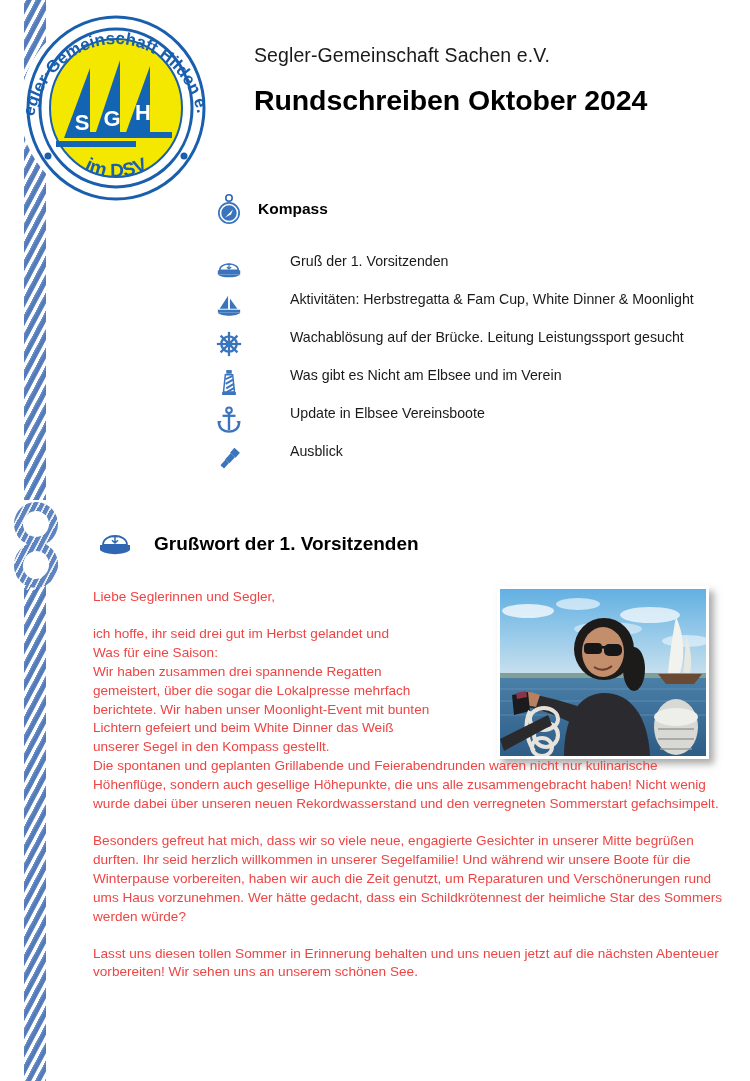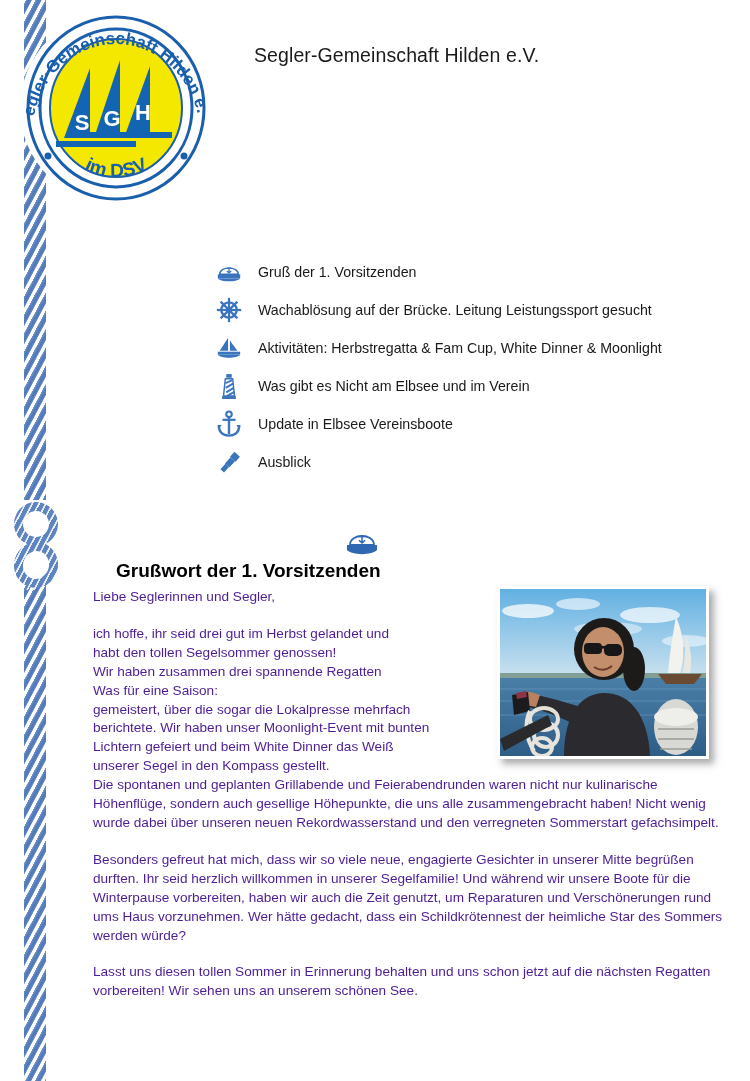--- a/index.html
+++ b/index.html
@@ -135,22 +135,22 @@
   }
 
   .toc {
     position: absolute;
     left: 214px;
     top: 253px;
     width: 530px;
   }
   .toc-row {
     display: flex;
-    align-items: center;
     height: 38px;
+    gap: 32px;
   }
   .toc-row .ic {
     width: 30px;
     height: 30px;
     flex: 0 0 auto;
     display: flex;
     align-items: center;
     justify-content: center;
   }
   .toc-row .lbl {
@@ -159,40 +159,39 @@
     color: #1a1a1a;
     white-space: nowrap;
   }
 
   
   .sec {
     position: absolute;
     left: 96px;
     top: 528px;
     display: flex;
-    align-items: flex-end;
-    flex-direction: column;
+    align-items: center;
   }
   .sec .ic { width: 38px; height: 32px; flex: 0 0 auto; }
   .sec .lbl {
     margin-left: 20px;
     font-size: 19px;
     font-weight: bold;
     color: #000;
   }
 
   
   .body-text {
     position: absolute;
     left: 93px;
     top: 588px;
     width: 633px;
     font-size: 13.6px;
     line-height: 18.9px;
-    color: #4c1d95;
+    color: #ef4444;
   }
   .body-text p { margin: 0; }
   .body-text .gap { height: 18px; }
   .body-text .narrow { width: 400px; }
 
   
   .photo {
     position: absolute;
     left: 497px;
     top: 586px;
@@ -253,64 +252,76 @@
       <text font-family="'Liberation Sans',sans-serif" font-size="19" font-weight="bold" fill="#1a5fae">
         <textPath href="#arcBot" startOffset="50%" text-anchor="middle">im DSV</textPath>
       </text>
 
       <circle cx="36" cy="148" r="3.5" fill="#1a5fae"></circle>
       <circle cx="172" cy="148" r="3.5" fill="#1a5fae"></circle>
     </svg>
   </div>
 
   <div class="hdr">
-    <div class="hdr-club">Segler-Gemeinschaft Hilden e.V.</div>
-  </div>
-
+    <div class="hdr-club">Segler-Gemeinschaft Sachen e.V.</div>
+    <div class="hdr-title">Rundschreiben Oktober 2024</div>
+  </div>
+
+  <div class="kompass-head">
+    <span class="ic">
+      <svg viewBox="0 0 30 34" width="30" height="34" aria-hidden="true">
+        <circle cx="15" cy="6" r="3.2" fill="none" stroke="#2f67b2" stroke-width="1.6"></circle>
+        <circle cx="15" cy="21" r="11" fill="#3a74bd"></circle>
+        <circle cx="15" cy="21" r="8.5" fill="none" stroke="#ffffff" stroke-width="1.6"></circle>
+        <path d="M 11.5,25 L 19,17.5 L 17,22.5 L 11,25.5 Z" fill="#ffffff"></path>
+      </svg>
+    </span>
+    <span class="lbl">Kompass</span>
+  </div>
 
   <div class="toc">
 
     <div class="toc-row">
       <span class="ic">
         <svg viewBox="0 0 30 24" width="28" height="23" aria-hidden="true">
           <path d="M 5,14 C 5,5 25,5 25,14 Z" fill="#ffffff" stroke="#3a74bd" stroke-width="1.6"></path>
           <rect x="3" y="14" width="24" height="4.4" fill="#3a74bd"></rect>
           <path d="M 3,18.4 C 7,22.5 23,22.5 27,18.4 Z" fill="#3a74bd"></path>
           <path d="M 15,7.5 L 15,12 M 12.6,10.4 L 15,12.4 L 17.4,10.4 M 13,7.5 L 17,7.5" stroke="#3a74bd" stroke-width="1.3" fill="none"></path>
         </svg>
       </span>
       <span class="lbl">Gruß der 1. Vorsitzenden</span>
+    </div>
+
+    <div class="toc-row">
+      <span class="ic">
+        <svg viewBox="0 0 30 28" width="28" height="26" aria-hidden="true">
+          <path d="M 14,3 L 14,17 L 5,17 Z" fill="#3a74bd"></path>
+          <path d="M 16,6 L 16,17 L 24,17 Z" fill="#3a74bd"></path>
+          <rect x="3" y="18" width="24" height="3.2" fill="#3a74bd"></rect>
+          <path d="M 3,21.2 L 27,21.2 C 24,25.5 6,25.5 3,21.2 Z" fill="#3a74bd"></path>
+        </svg>
+      </span>
+      <span class="lbl">Aktivitäten: Herbstregatta &amp; Fam Cup, White Dinner &amp; Moonlight</span>
     </div>
 
     <div class="toc-row">
       <span class="ic">
         <svg viewBox="0 0 30 30" width="28" height="28" aria-hidden="true">
           <g stroke="#3a74bd" stroke-width="2.4">
             <line x1="15" y1="2" x2="15" y2="28"></line>
             <line x1="2" y1="15" x2="28" y2="15"></line>
             <line x1="6" y1="6" x2="24" y2="24"></line>
             <line x1="24" y1="6" x2="6" y2="24"></line>
           </g>
           <circle cx="15" cy="15" r="8.2" fill="none" stroke="#3a74bd" stroke-width="2.6"></circle>
           <circle cx="15" cy="15" r="3.4" fill="#3a74bd"></circle>
         </svg>
       </span>
       <span class="lbl">Wachablösung auf der Brücke. Leitung Leistungssport gesucht</span>
-    </div>
-
-    <div class="toc-row">
-      <span class="ic">
-        <svg viewBox="0 0 30 28" width="28" height="26" aria-hidden="true">
-          <path d="M 14,3 L 14,17 L 5,17 Z" fill="#3a74bd"></path>
-          <path d="M 16,6 L 16,17 L 24,17 Z" fill="#3a74bd"></path>
-          <rect x="3" y="18" width="24" height="3.2" fill="#3a74bd"></rect>
-          <path d="M 3,21.2 L 27,21.2 C 24,25.5 6,25.5 3,21.2 Z" fill="#3a74bd"></path>
-        </svg>
-      </span>
-      <span class="lbl">Aktivitäten: Herbstregatta &amp; Fam Cup, White Dinner &amp; Moonlight</span>
     </div>
 
     <div class="toc-row">
       <span class="ic">
         <svg viewBox="0 0 24 32" width="22" height="30" aria-hidden="true">
           <path d="M 9,3 L 15,3 L 15,7 L 9,7 Z" fill="#3a74bd"></path>
           <path d="M 8,8 L 16,8 L 18,27 L 6,27 Z" fill="#ffffff" stroke="#3a74bd" stroke-width="1.6"></path>
           <g stroke="#3a74bd" stroke-width="2.1">
             <line x1="8" y1="13" x2="15.6" y2="9.5"></line>
             <line x1="8.4" y1="18" x2="16.4" y2="13.5"></line>
@@ -435,28 +446,27 @@
         <line x1="158" y1="150" x2="194" y2="150"></line>
         <line x1="160" y1="160" x2="192" y2="160"></line>
       </g>
     </svg>
   </div>
 
   <div class="body-text">
     <p class="narrow">Liebe Seglerinnen und Segler,</p>
     <div class="gap"></div>
     <p class="narrow">ich hoffe, ihr seid drei gut im Herbst gelandet und</p>
-    <p class="narrow">habt den tollen Segelsommer genossen!</p>
+    <p class="narrow">Was für eine Saison:</p>
     <p class="narrow">Wir haben zusammen drei spannende Regatten</p>
-    <p class="narrow">Was für eine Saison:</p>
     <p class="narrow">gemeistert, über die sogar die Lokalpresse mehrfach</p>
     <p class="narrow">berichtete. Wir haben unser Moonlight-Event mit bunten</p>
     <p class="narrow">Lichtern gefeiert und beim White Dinner das Weiß</p>
     <p class="narrow">unserer Segel in den Kompass gestellt.</p>
     <p>Die spontanen und geplanten Grillabende und Feierabendrunden waren nicht nur kulinarische Höhenflüge, sondern auch gesellige Höhepunkte, die uns alle zusammengebracht haben! Nicht wenig wurde dabei über unseren neuen Rekordwasserstand und den verregneten Sommerstart gefachsimpelt.</p>
     <div class="gap"></div>
     <p>Besonders gefreut hat mich, dass wir so viele neue, engagierte Gesichter in unserer Mitte begrüßen durften. Ihr seid herzlich willkommen in unserer Segelfamilie! Und während wir unsere Boote für die Winterpause vorbereiten, haben wir auch die Zeit genutzt, um Reparaturen und Verschönerungen rund ums Haus vorzunehmen. Wer hätte gedacht, dass ein Schildkrötennest der heimliche Star des Sommers werden würde?</p>
     <div class="gap"></div>
-    <p>Lasst uns diesen tollen Sommer in Erinnerung behalten und uns schon jetzt auf die nächsten Regatten vorbereiten! Wir sehen uns an unserem schönen See.</p>
+    <p>Lasst uns diesen tollen Sommer in Erinnerung behalten und uns neuen jetzt auf die nächsten Abenteuer vorbereiten! Wir sehen uns an unserem schönen See.</p>
     <div class="gap"></div>
   </div>
 
 </div>
 
 </body></html>

